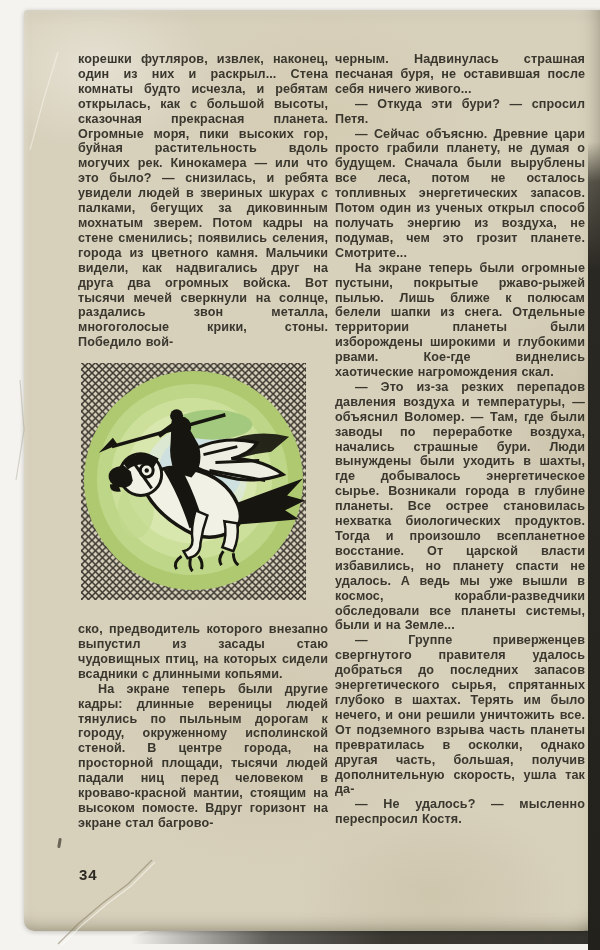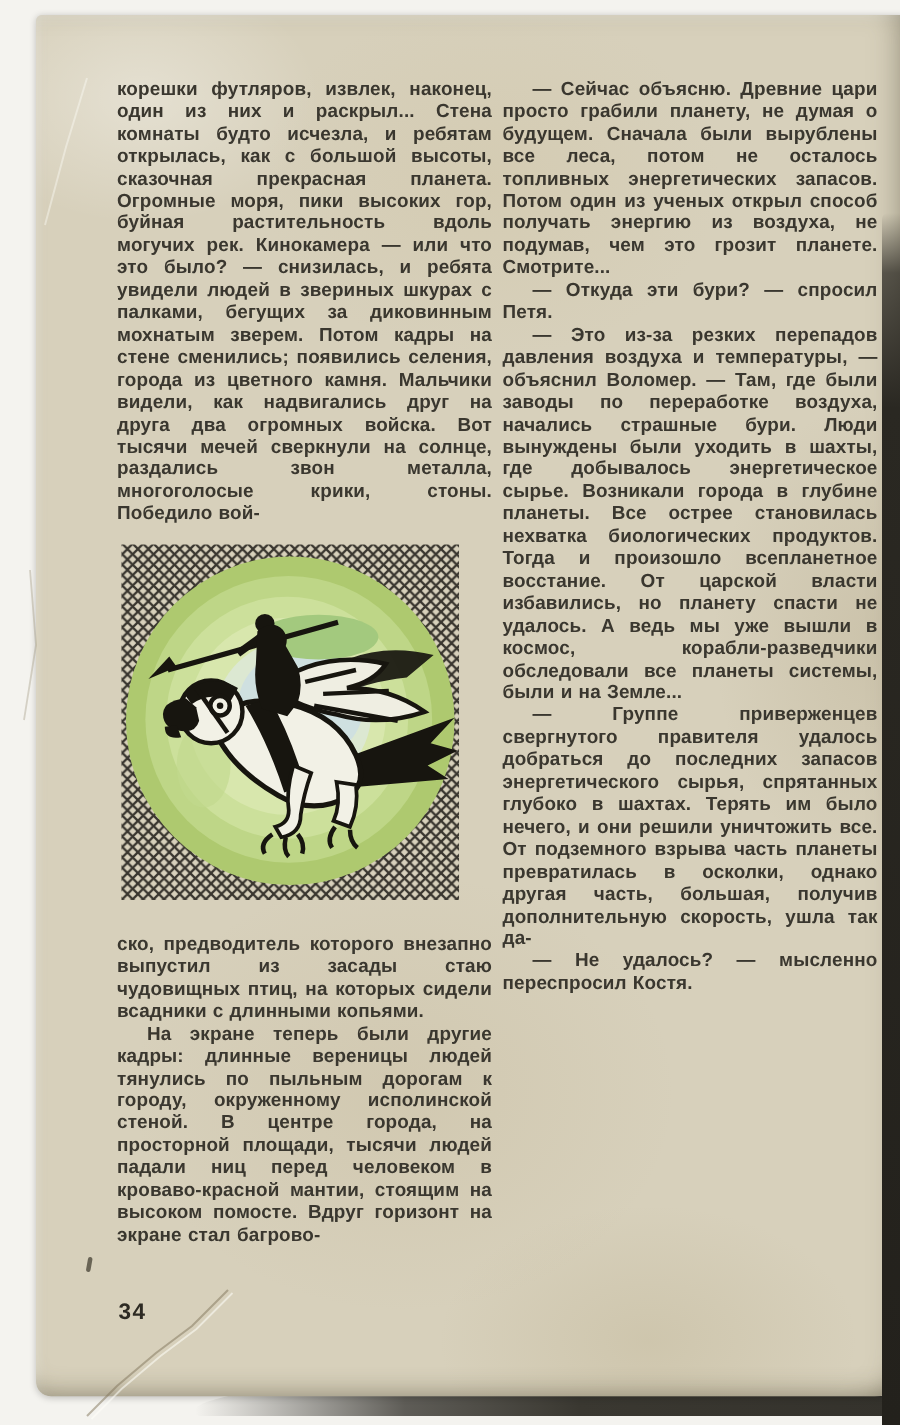--- a/index.html
+++ b/index.html
@@ -119,22 +119,24 @@
           <path d="M94,62 q10,-8 17,-1 q4,5 2,11 l8,14 q4,12 0,24 l-7,9 -17,-5 q-6,-16 -4,-30 z" fill="#17150f"></path>
         </g>
       </svg>
     </figure>
 
     <p>ско, предводитель которого внезапно выпустил из засады стаю чудовищных птиц, на которых сидели всадники с длинными копьями.</p>
     <p class="indent">На экране теперь были другие кадры: длинные вереницы людей тянулись по пыльным дорогам к городу, окруженному исполинской стеной. В центре города, на просторной площади, тысячи людей падали ниц перед человеком в кроваво-красной мантии, стоящим на высоком помосте. Вдруг горизонт на экране стал багрово-</p>
   </div>
 
   <div class="col col-right">
+    <p>черным. Надвинулась страшная песчаная буря, не оставившая после себя ничего живого...</p>
+    <p class="indent">— Откуда эти бури? — спросил Петя.</p>
     <p class="indent">— Сейчас объясню. Древние цари просто грабили планету, не думая о будущем. Сначала были вырублены все леса, потом не осталось топливных энергетических запасов. Потом один из ученых открыл способ получать энергию из воздуха, не подумав, чем это грозит планете. Смотрите...</p>
-    <p class="indent">— Откуда эти бури? — спросил Петя.</p>
+    <p class="indent">На экране теперь были огромные пустыни, покрытые ржаво-рыжей пылью. Лишь ближе к полюсам белели шапки из снега. Отдельные территории планеты были изборождены широкими и глубокими рвами. Кое-где виднелись хаотические нагромождения скал.</p>
     <p class="indent">— Это из-за резких перепадов давления воздуха и температуры, — объяснил Воломер. — Там, где были заводы по переработке воздуха, начались страшные бури. Люди вынуждены были уходить в шахты, где добывалось энергетическое сырье. Возникали города в глубине планеты. Все острее становилась нехватка биологических продуктов. Тогда и произошло всепланетное восстание. От царской власти избавились, но планету спасти не удалось. А ведь мы уже вышли в космос, корабли-разведчики обследовали все планеты системы, были и на Земле...</p>
     <p class="indent">— Группе приверженцев свергнутого правителя удалось добраться до последних запасов энергетического сырья, спрятанных глубоко в шахтах. Терять им было нечего, и они решили уничтожить все. От подземного взрыва часть планеты превратилась в осколки, однако другая часть, большая, получив дополнительную скорость, ушла так да-</p>
     <p class="indent">— Не удалось? — мысленно переспросил Костя.</p>
   </div>
 
   <div class="page-number">34</div>
   <div class="mark-left"></div>
 </div>
 
 <svg class="artifacts" width="600" height="950" viewBox="0 0 600 950" xmlns="http://www.w3.org/2000/svg">

